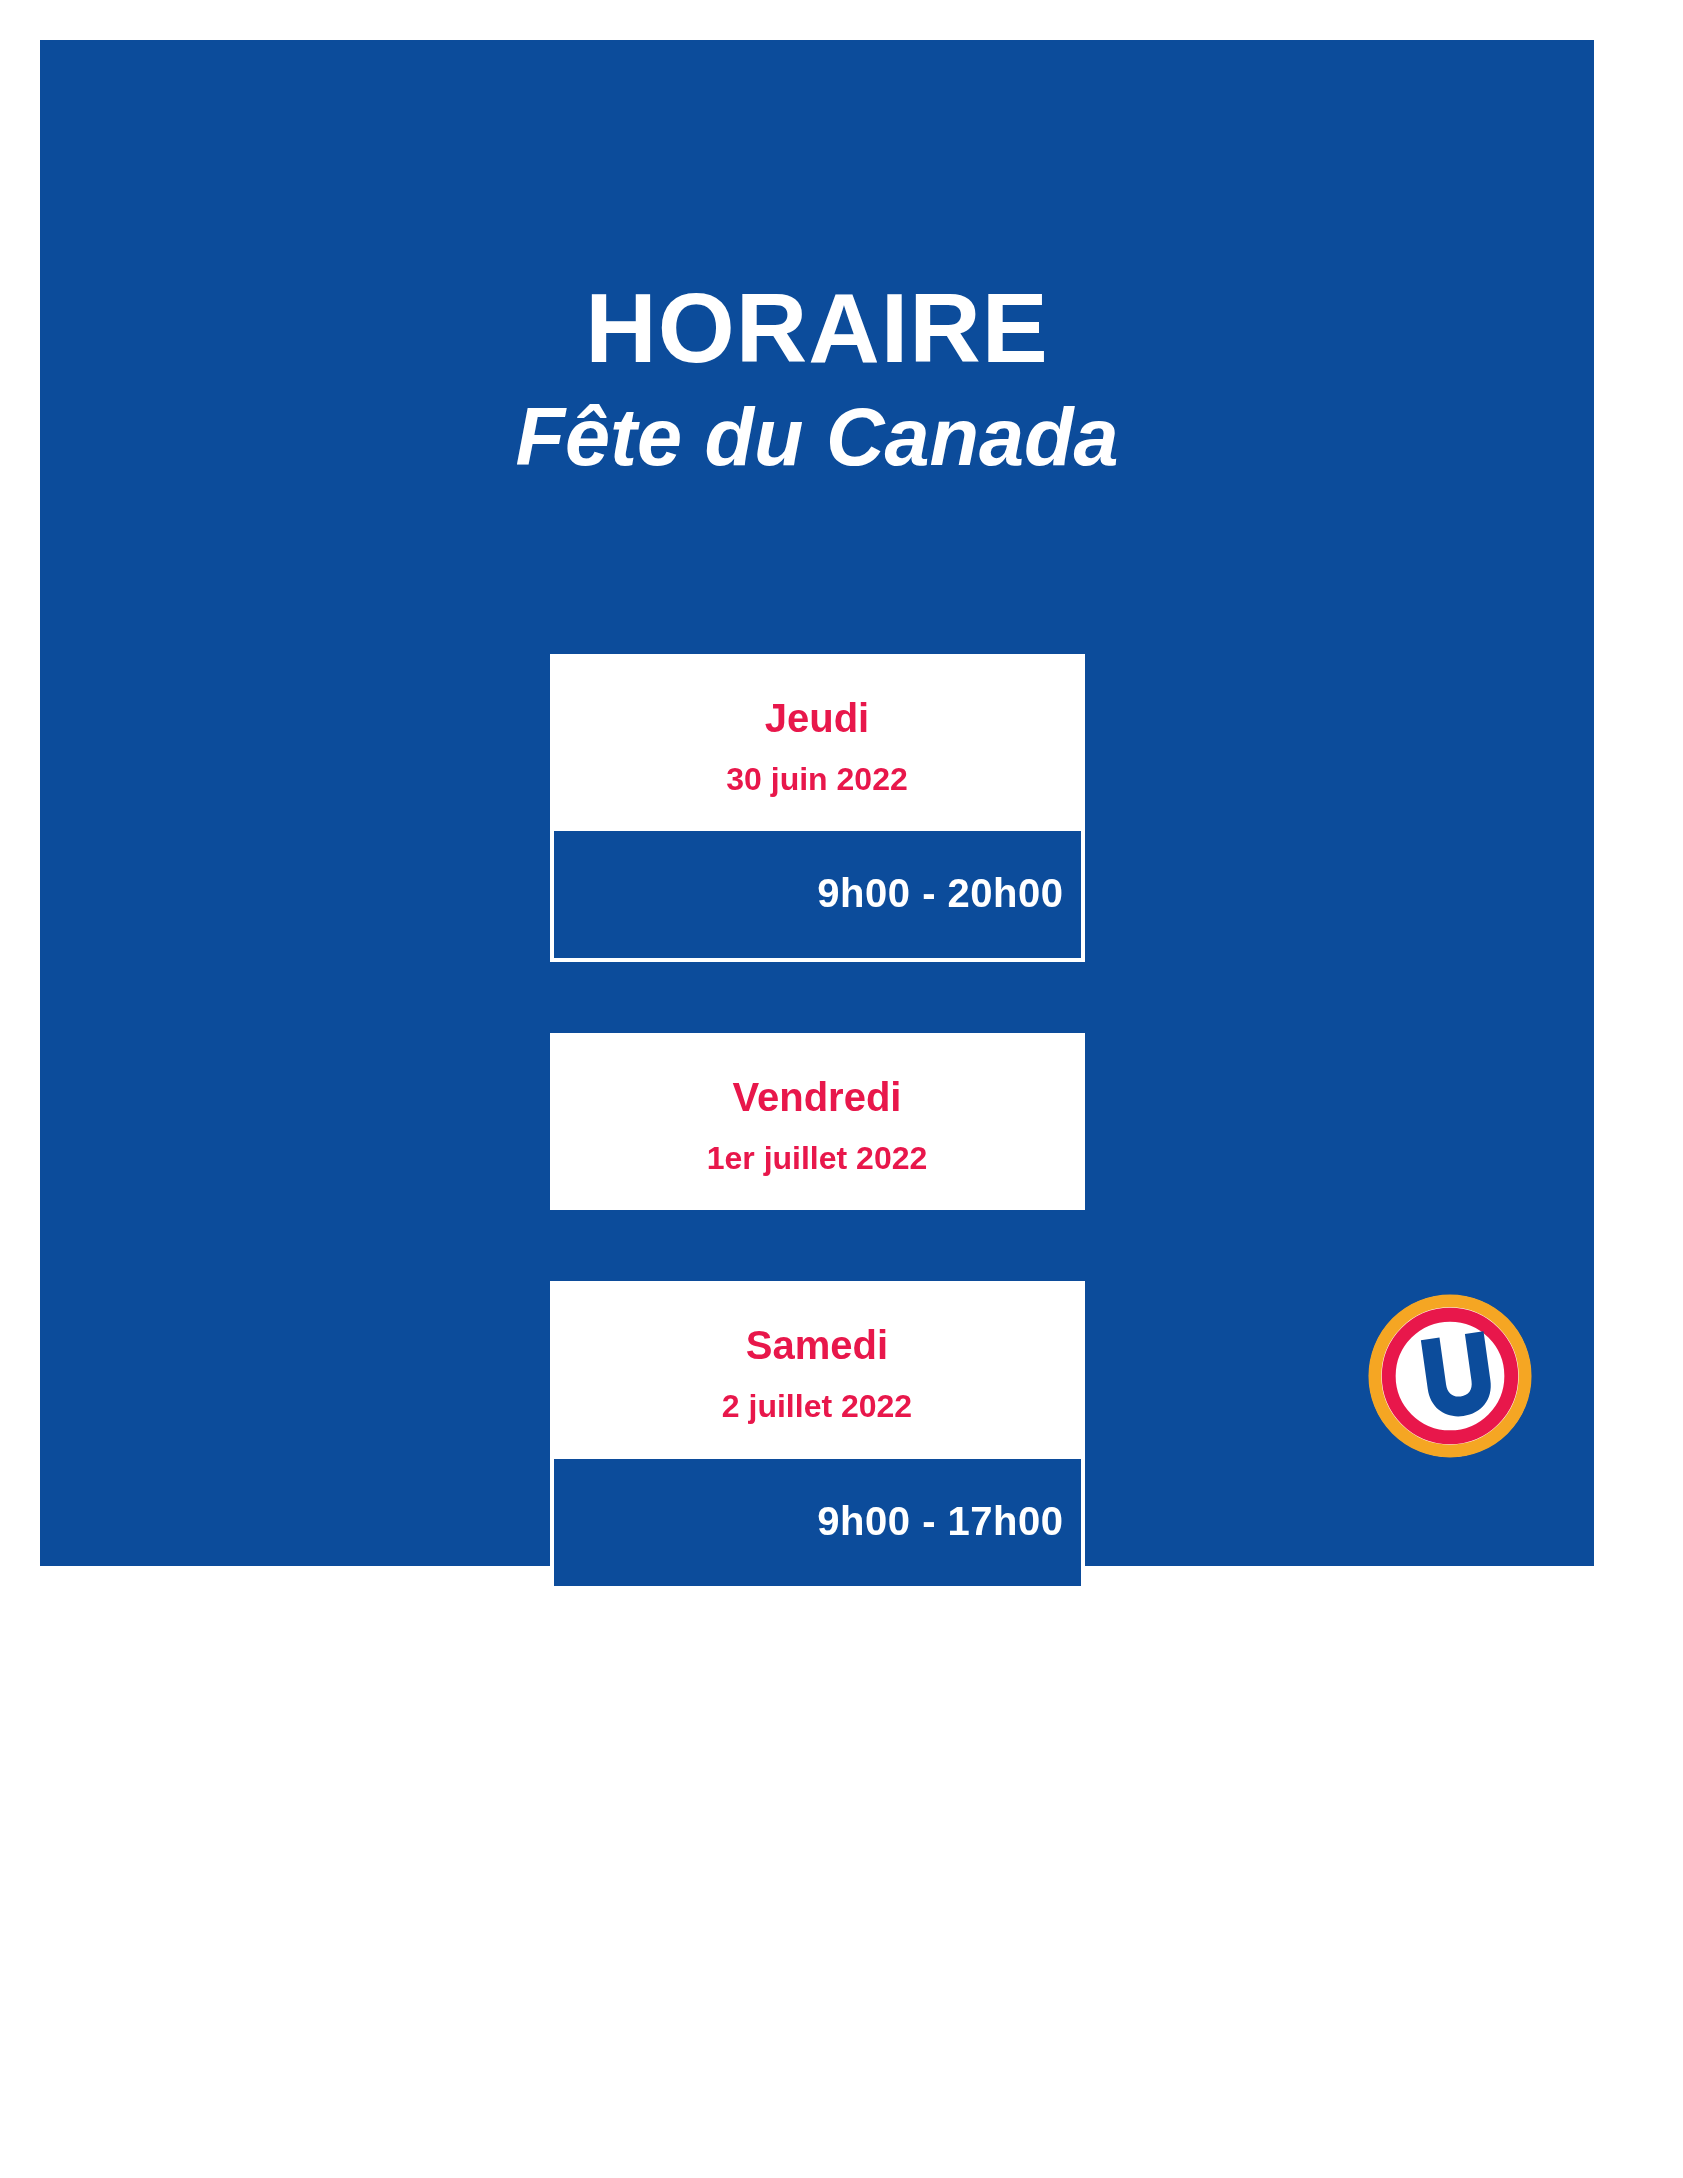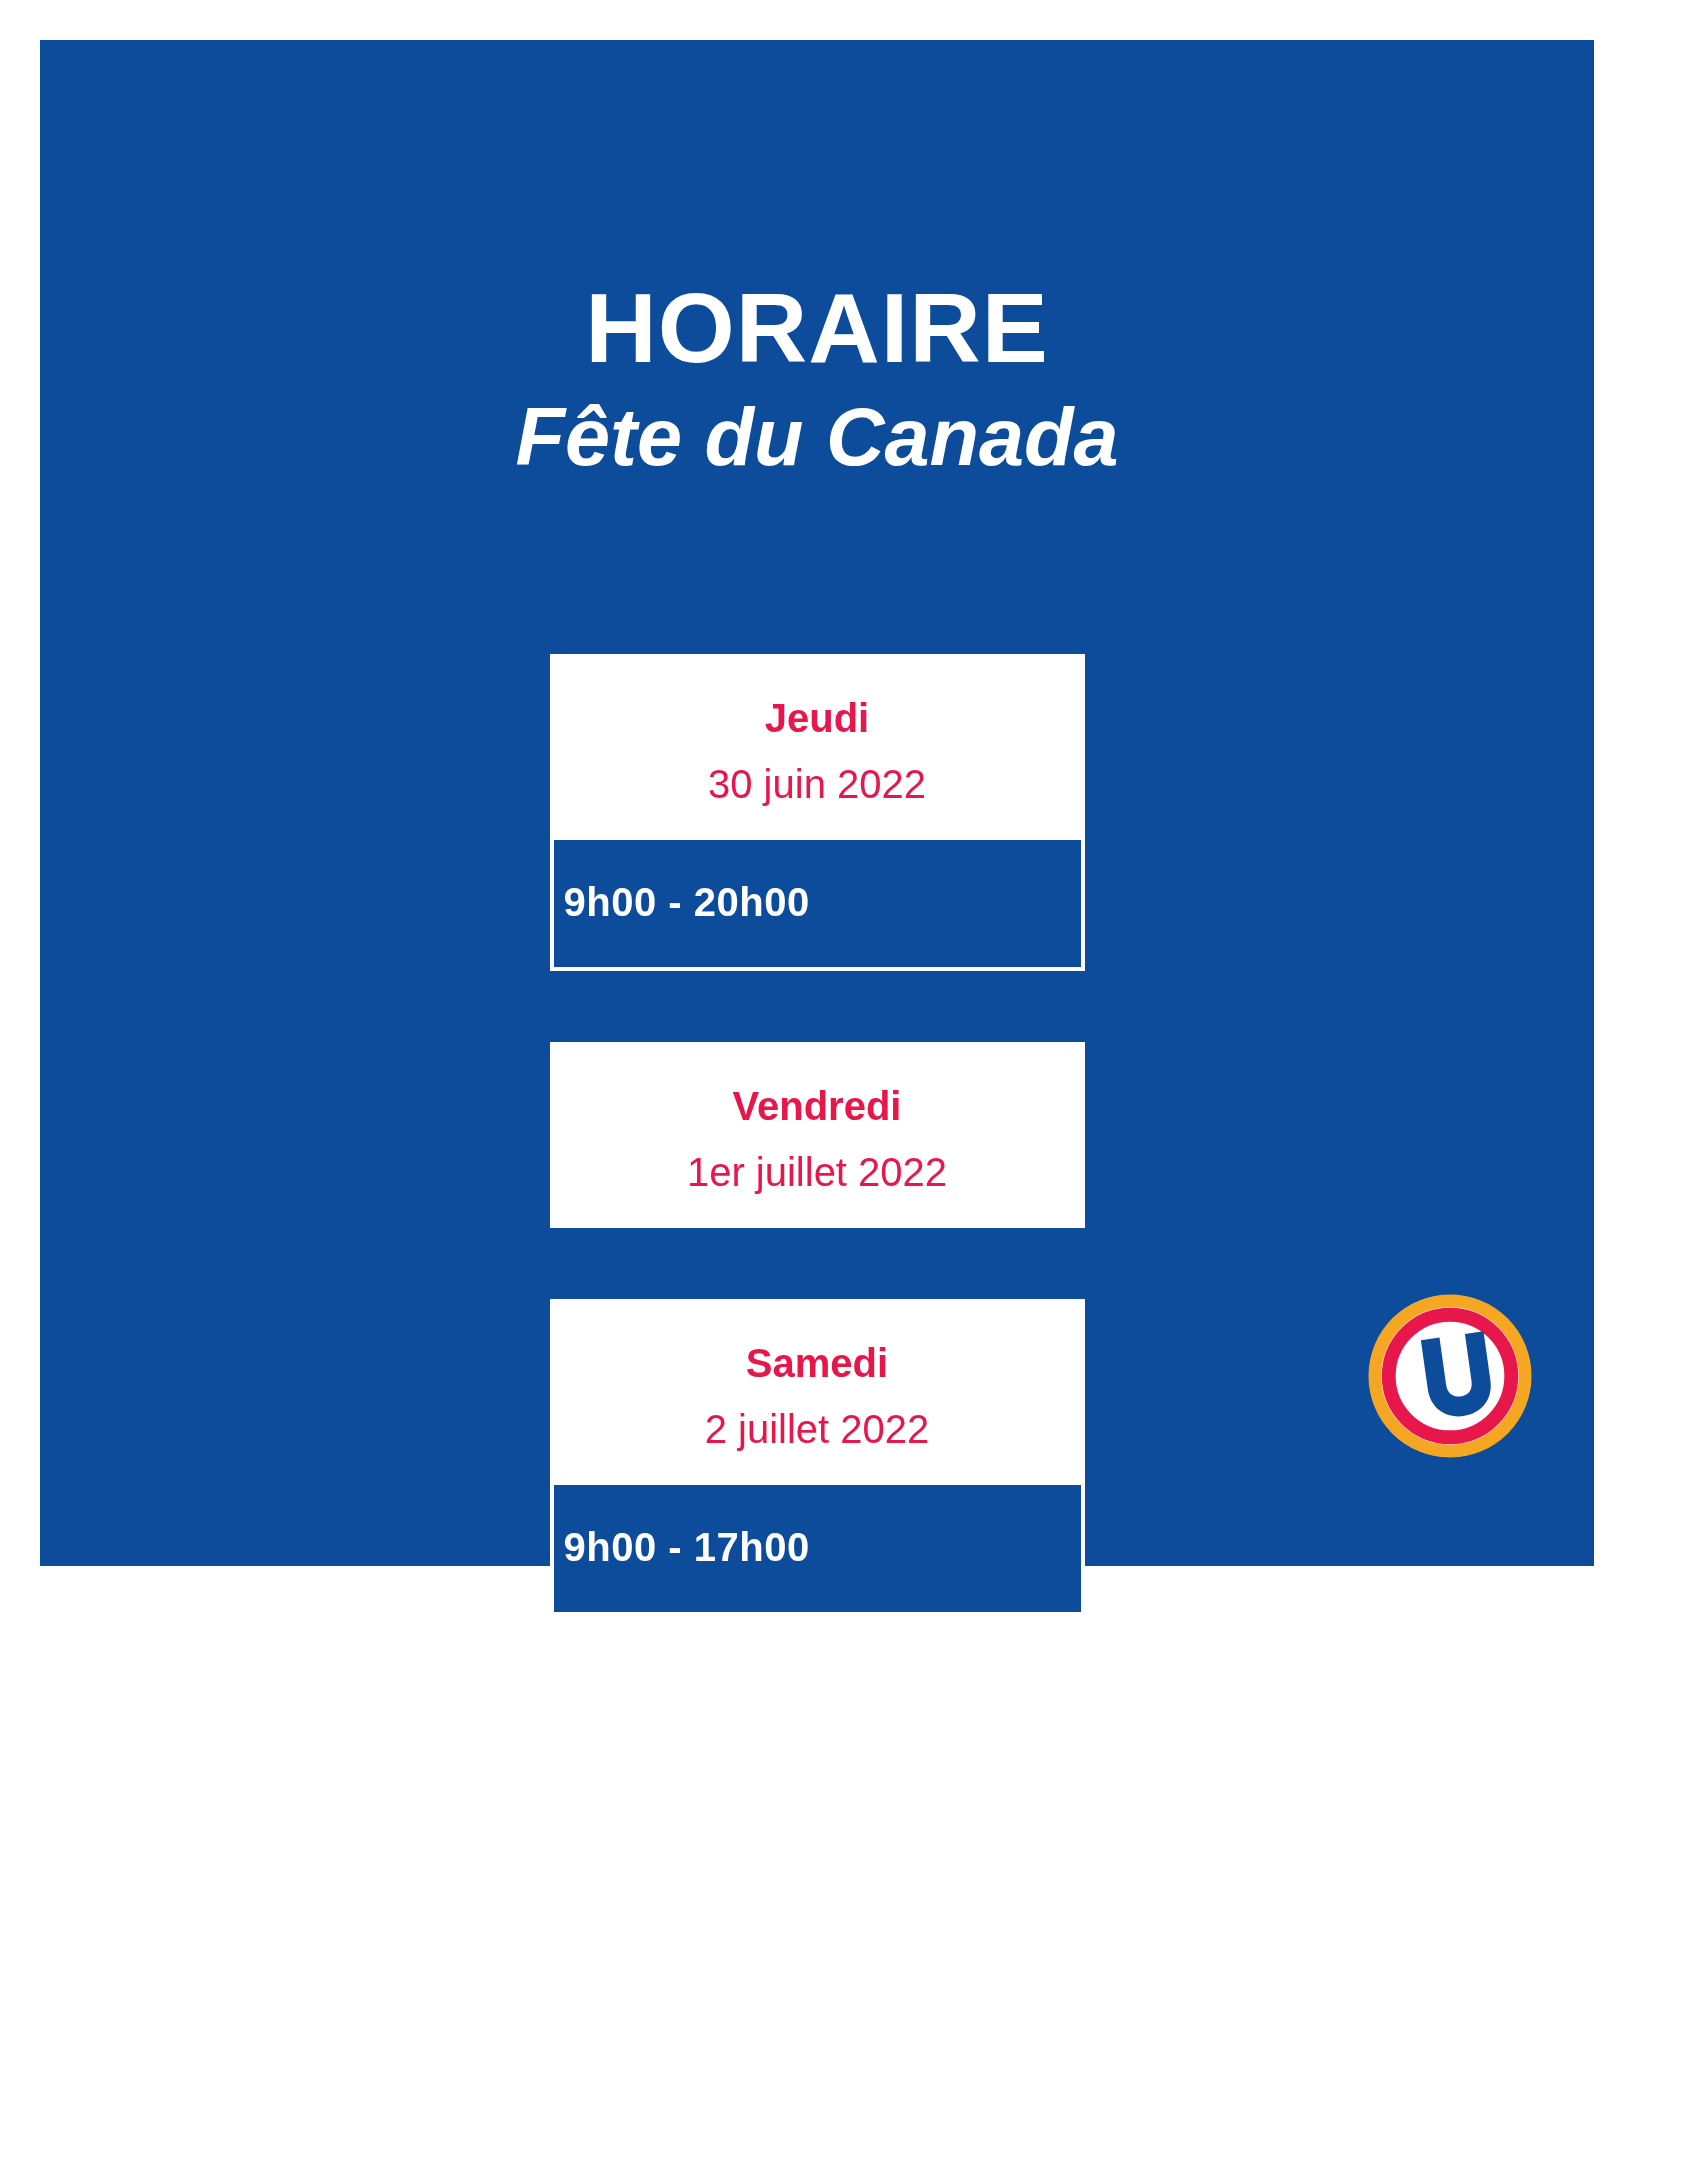--- a/index.html
+++ b/index.html
@@ -68,33 +68,33 @@
   }
   .card-day {
     color: #e8174b;
     font-size: 40px;
     font-weight: bold;
     line-height: 1.1;
     margin: 0;
   }
   .card-date {
     color: #e8174b;
-    font-size: 40px;
-    font-weight: normal;
+    font-size: 32px;
+    font-weight: bold;
     line-height: 1.1;
     margin: 22px 0 0 0;
   }
   .card-hours {
     background: #0c4c9b;
     border-top: 4px solid #ffffff;
     color: #ffffff;
     font-size: 40px;
     font-weight: bold;
-    text-align: left;
-    padding: 40px 6px 42px 10px;
+    text-align: right;
+    padding: 40px 17px 42px 10px;
     letter-spacing: 0.5px;
   }
   .logo {
     position: absolute;
     right: 61px;
     bottom: 107px;
     width: 166px;
     height: 166px;
   }
 </style>

